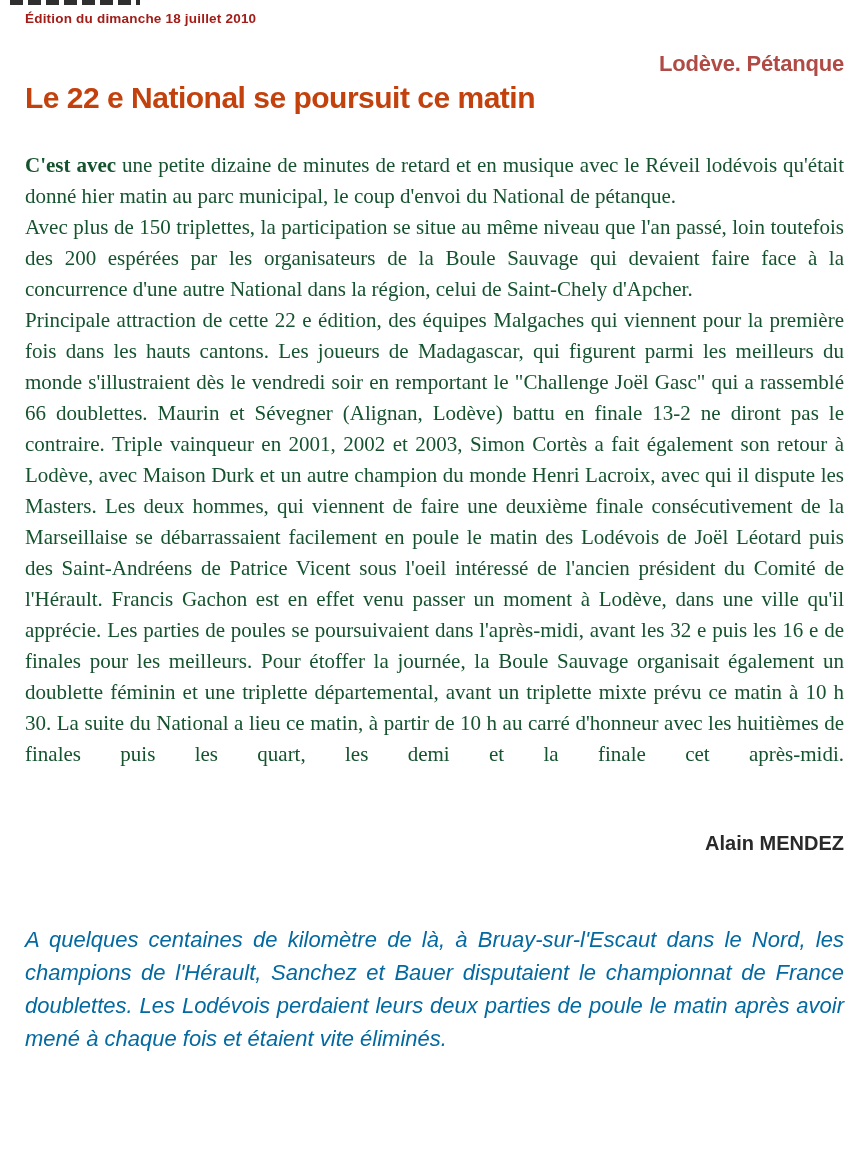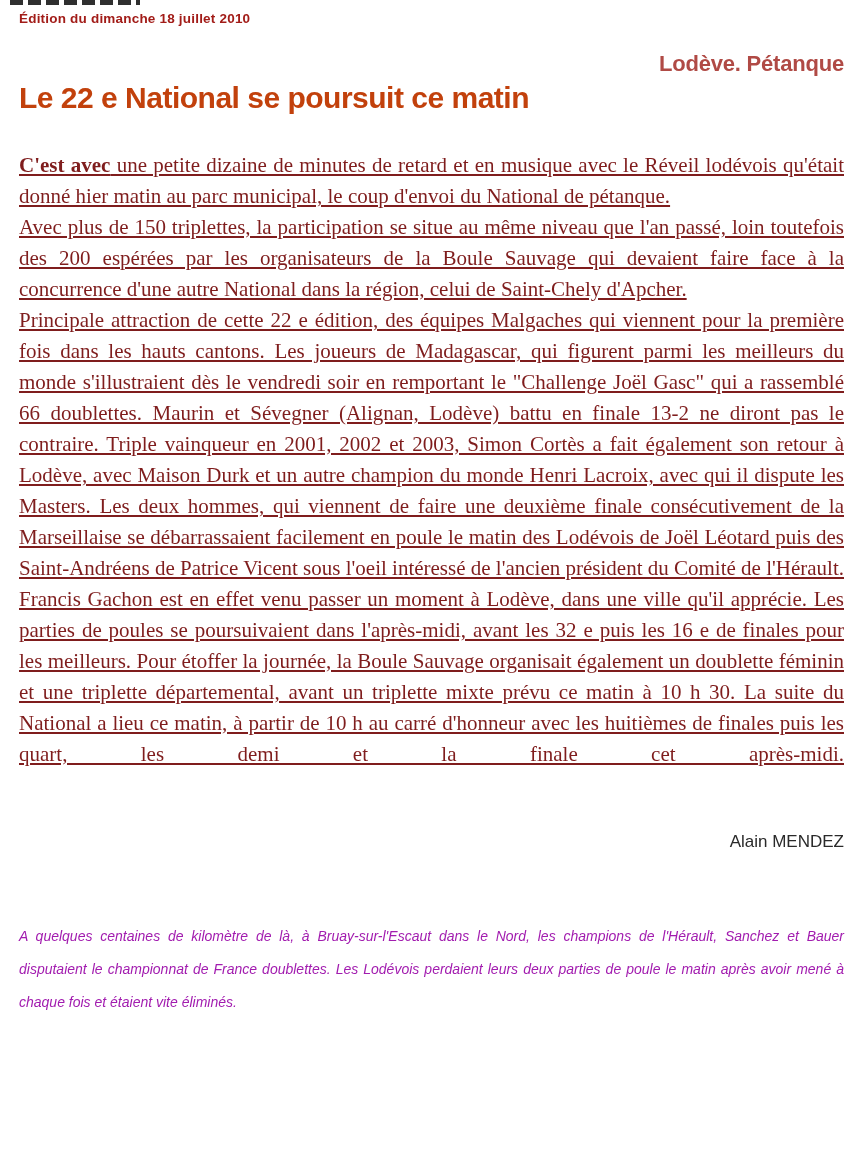--- a/index.html
+++ b/index.html
@@ -6,21 +6,21 @@
     margin: 0;
     padding: 0;
     background: #ffffff;
   }
   .page {
     position: relative;
     width: 860px;
     height: 1176px;
     box-sizing: border-box;
     background: #ffffff;
-    padding: 8px 16px 0 19px;
+    padding: 8px 16px 0 25px;
     overflow: hidden;
     font-family: "Liberation Serif", serif;
   }
   
   .crop-fragment {
     position: absolute;
     top: 0;
     left: 10px;
     width: 130px;
     height: 5px;
@@ -49,48 +49,47 @@
     font-weight: bold;
     font-size: 30px;
     letter-spacing: -0.5px;
     color: #c2410c;
     margin-top: 4px;
   }
   .article-body {
     margin-top: 35px;
     font-size: 21px;
     line-height: 31px;
-    color: #7f1d1d;
+    color: #14532d;
     text-align: justify;
-    text-decoration: underline;
   }
   .article-body p {
     margin: 0;
     padding: 0;
   }
   .article-body p.stretch-last {
     text-align-last: justify;
   }
   .lead-bold {
     font-weight: bold;
   }
   .byline {
     font-family: "Liberation Sans", sans-serif;
-    font-weight: normal;
-    font-size: 17px;
+    font-weight: bold;
+    font-size: 20px;
     color: #2a2a2a;
     text-align: right;
     margin-top: 62px;
   }
   .footnote {
     font-family: "Liberation Sans", sans-serif;
     font-style: italic;
-    font-size: 14px;
+    font-size: 22px;
     line-height: 33px;
-    color: #a21caf;
+    color: #0369a1;
     text-align: justify;
     margin-top: 68px;
   }
 </style>
 </head>
 <body>
 
 <div class="page">
 
   <div class="crop-fragment"></div>

